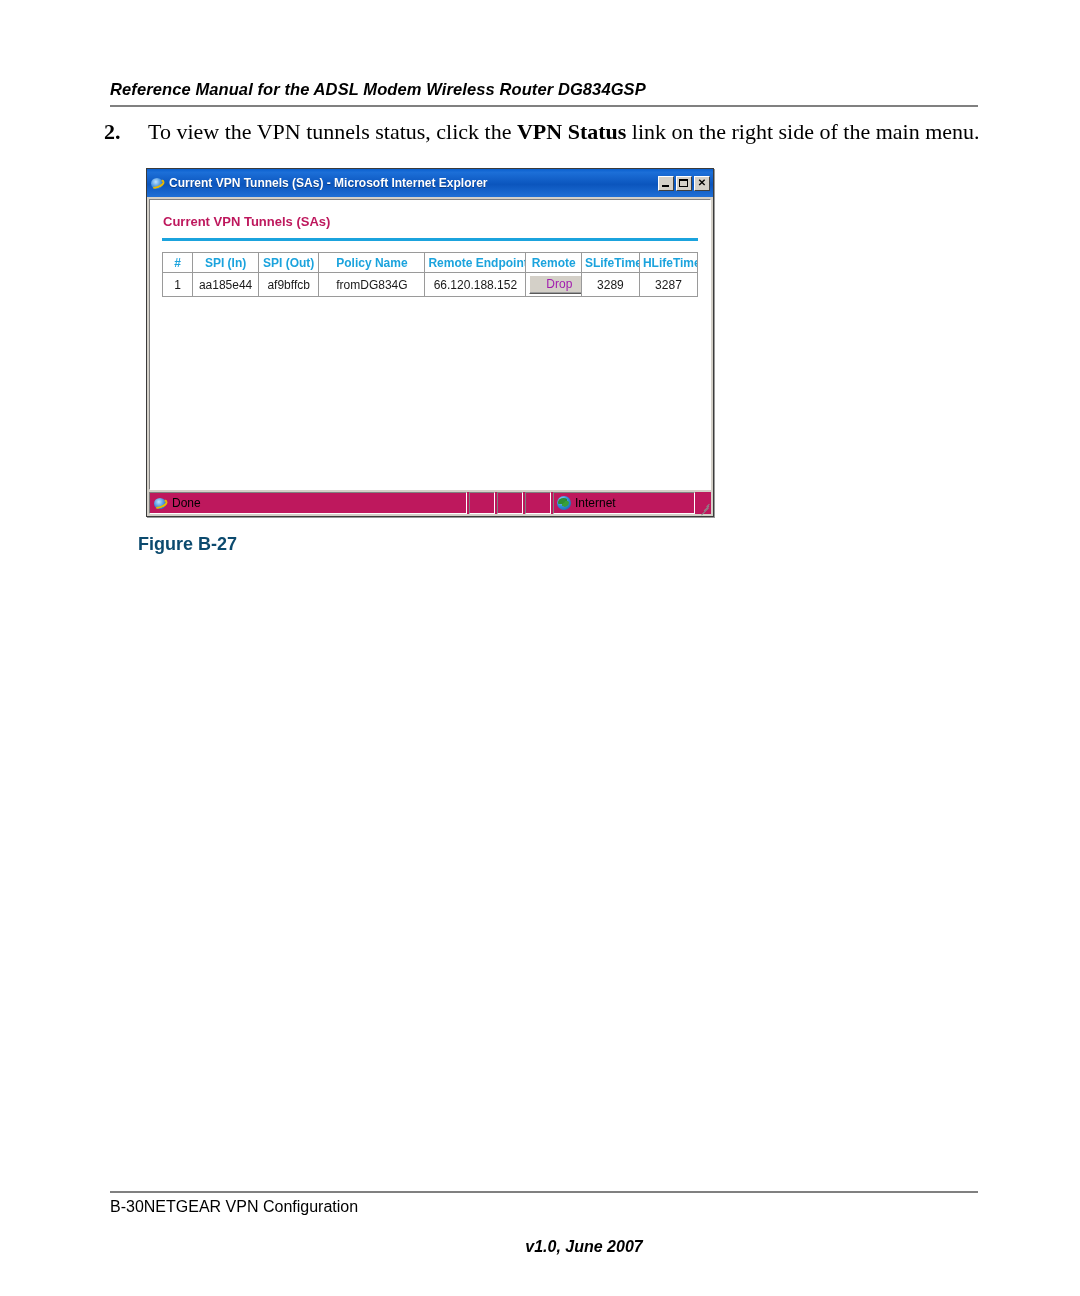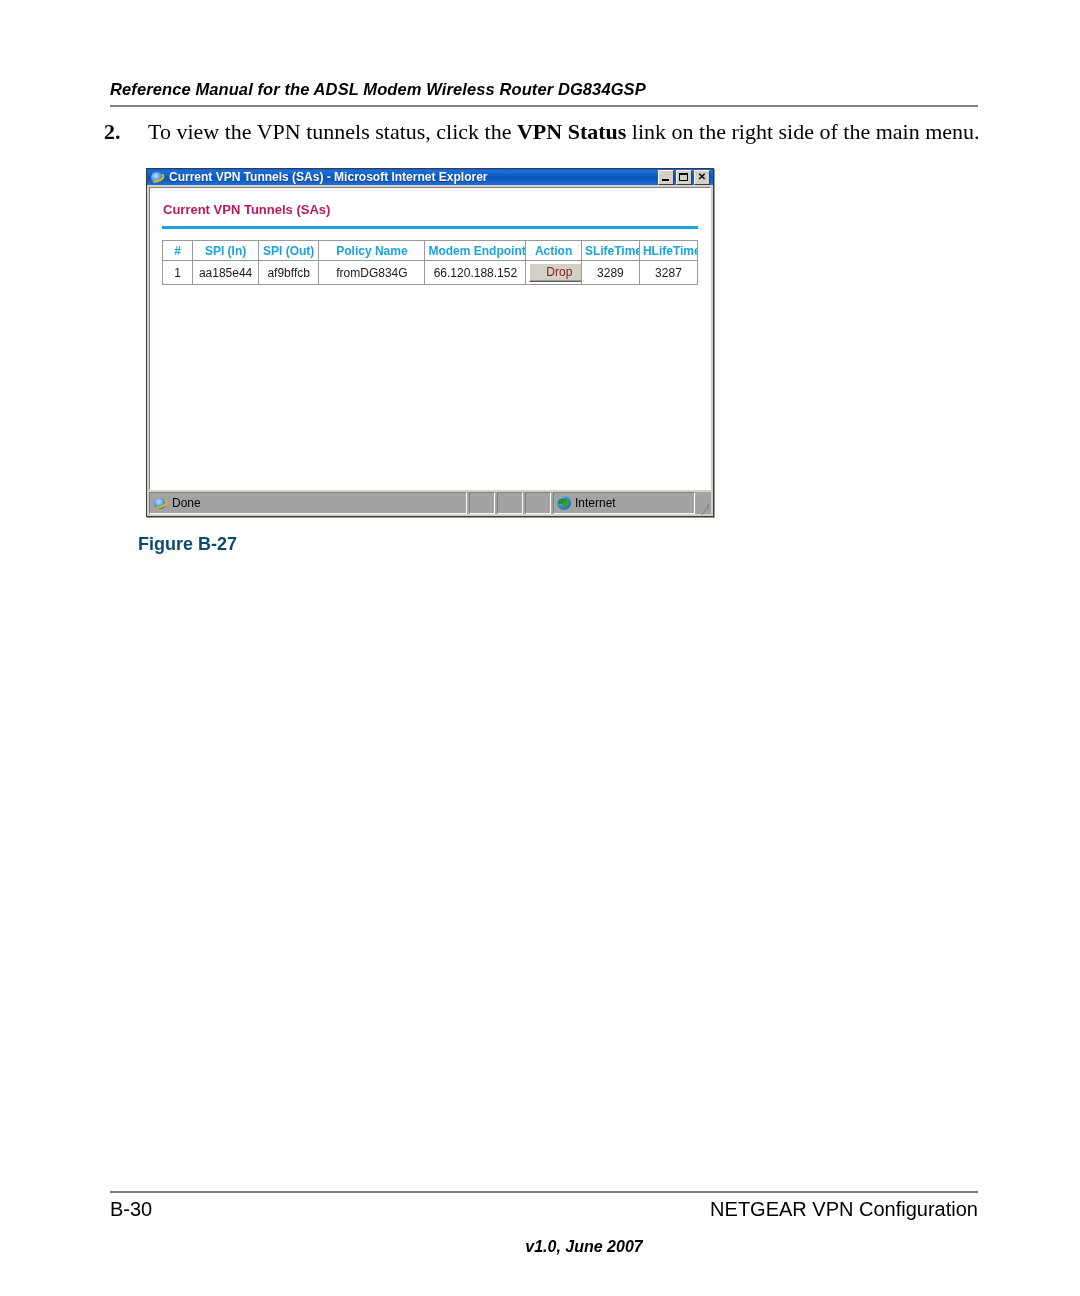--- a/index.html
+++ b/index.html
@@ -66,21 +66,21 @@
     width: 568px;
     height: 349px;
     background: #d4d0c8;
     border: 1px solid #3b3b3b;
     box-sizing: border-box;
     box-shadow: 1px 1px 0 #9a9a9a;
     display: flex;
     flex-direction: column;
   }
   .titlebar {
-    height: 16px;
+    height: 28px;
     background: linear-gradient(to bottom, #0a5fce 0%, #1c6fd8 12%, #0b55bd 55%, #1f6fd6 100%);
     display: flex;
     align-items: center;
     padding: 0 2px 0 3px;
     box-sizing: border-box;
     flex: 0 0 auto;
   }
   .title-icon {
     width: 15px;
     height: 15px;
@@ -200,37 +200,37 @@
   .col-action   { width: 11%; }
   .col-slife    { width: 11.5%; }
   .col-hlife    { width: 11.5%; }
 
   .drop-btn {
     display: inline-block;
     min-width: 44px;
     padding: 1px 7px 2px 7px;
     font-family: "Liberation Sans", sans-serif;
     font-size: 12px;
-    color: #7f1d1d;
+    color: #a21caf;
     background: #d4d0c8;
     border: 1px solid;
     border-color: #ffffff #5a5a5a #5a5a5a #ffffff;
     box-shadow: inset -1px -1px 0 #9d9d9d;
     line-height: 14px;
     cursor: default;
   }
 
   
   .statusbar {
     flex: 0 0 auto;
     height: 22px;
     margin: 2px 2px 2px 2px;
     display: flex;
     align-items: stretch;
-    background: #a3a3a3;
+    background: #be185d;
     font-family: "Liberation Sans", sans-serif;
     font-size: 12px;
   }
   .sb-pane {
     border: 1px solid;
     border-color: #808080 #ffffff #ffffff #808080;
     display: flex;
     align-items: center;
     padding: 0 3px;
     box-sizing: border-box;
@@ -319,24 +319,23 @@
     width: 868px;
     height: 2px;
     background: #808080;
   }
   .footer-row {
     position: absolute;
     left: 110px;
     top: 1198px;
     width: 868px;
     display: flex;
-    justify-content: space-between;
     align-items: baseline;
     font-family: "Liberation Sans", sans-serif;
-    font-size: 20px;
+    font-size: 16px;
     color: #000;
   }
   .footer-version {
     position: absolute;
     left: 0;
     top: 1238px;
     width: 1080px;
     text-align: center;
     font-family: "Liberation Sans", sans-serif;
     font-style: italic;
@@ -385,22 +384,22 @@
       <div class="panel-heading">Current VPN Tunnels (SAs)</div>
       <div class="blue-rule"></div>
 
       <table class="vpn-table">
         <thead>
           <tr>
             <th class="col-num">#</th>
             <th class="col-spiin">SPI (In)</th>
             <th class="col-spiout">SPI (Out)</th>
             <th class="col-policy">Policy Name</th>
-            <th class="col-remote">Modem Endpoint</th>
-            <th class="col-action">Action</th>
+            <th class="col-remote">Remote Endpoint</th>
+            <th class="col-action">Remote</th>
             <th class="col-slife">SLifeTime</th>
             <th class="col-hlife">HLifeTime</th>
           </tr>
         </thead>
         <tbody>
           <tr>
             <td>1</td>
             <td>aa185e44</td>
             <td>af9bffcb</td>
             <td>fromDG834G</td>

